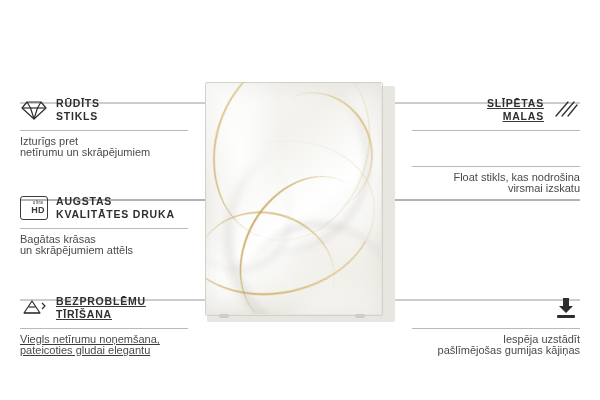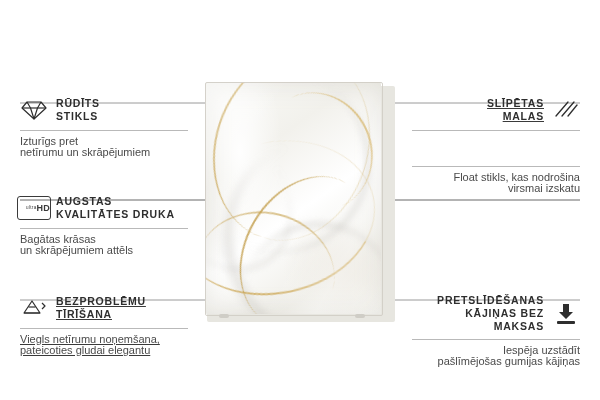--- a/index.html
+++ b/index.html
@@ -169,21 +169,21 @@
     margin-top: 34px;
   }
   .feat.right .head { justify-content: flex-end; }
   .icon { width: 28px; height: 28px; flex: 0 0 28px; display: flex; align-items: center; justify-content: center; }
   .titlewrap { flex: 1; }
 
   .hd-badge {
     border: 1.2px solid #3a3a3a;
     border-radius: 3px;
     width: 26px; height: 22px;
-    display: flex; 
+    display: flex; flex-direction: column;
     align-items: center; justify-content: center;
     line-height: 1;
     padding-left: 8px;
   }
   .hd-badge .u { font-size: 4.6px; letter-spacing: 0.3px; }
   .hd-badge .h { font-size: 9px; font-weight: bold; letter-spacing: 0.2px; }
 
   .dot { position: absolute; width: 7px; height: 7px; border: 1.2px solid #8e8e8e; border-radius: 50%; background: #fff; }
 </style>
 </head>
@@ -308,23 +308,20 @@
   <div class="divider"></div>
 </div>
 
 <div class="feat right" style="left:412px; top:160px;">
   <div class="divider"></div>
   <div class="desc"><span>Float stikls, kas nodrošina</span><br><span>virsmai izskatu</span></div>
 </div>
 
 <div class="feat right" style="left:412px; top:260px;">
   <div class="head">
-    <div class="titlewrap">
-      <div class="title"><span>PRETSLĪDĒŠANAS</span><br><span>KĀJIŅAS BEZ MAKSAS</span></div>
-    </div>
     <div class="icon">
       <svg width="24" height="24" viewBox="0 0 24 24">
         <g fill="#2e2e2e">
           <path d="M9 2 L15 2 L15 10 L19 10 L12 17 L5 10 L9 10 Z"></path>
           <rect x="3" y="19" width="18" height="3" rx="1"></rect>
         </g>
       </svg>
     </div>
   </div>
   <div class="divider"></div>

